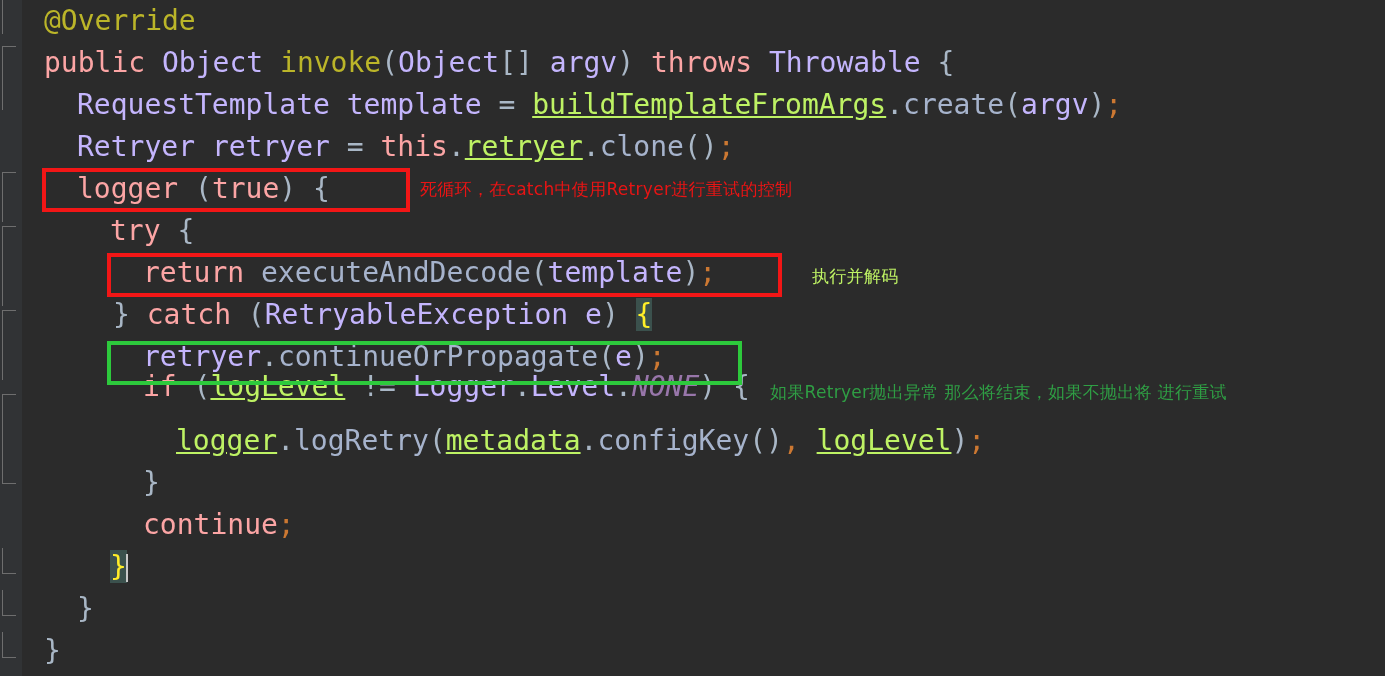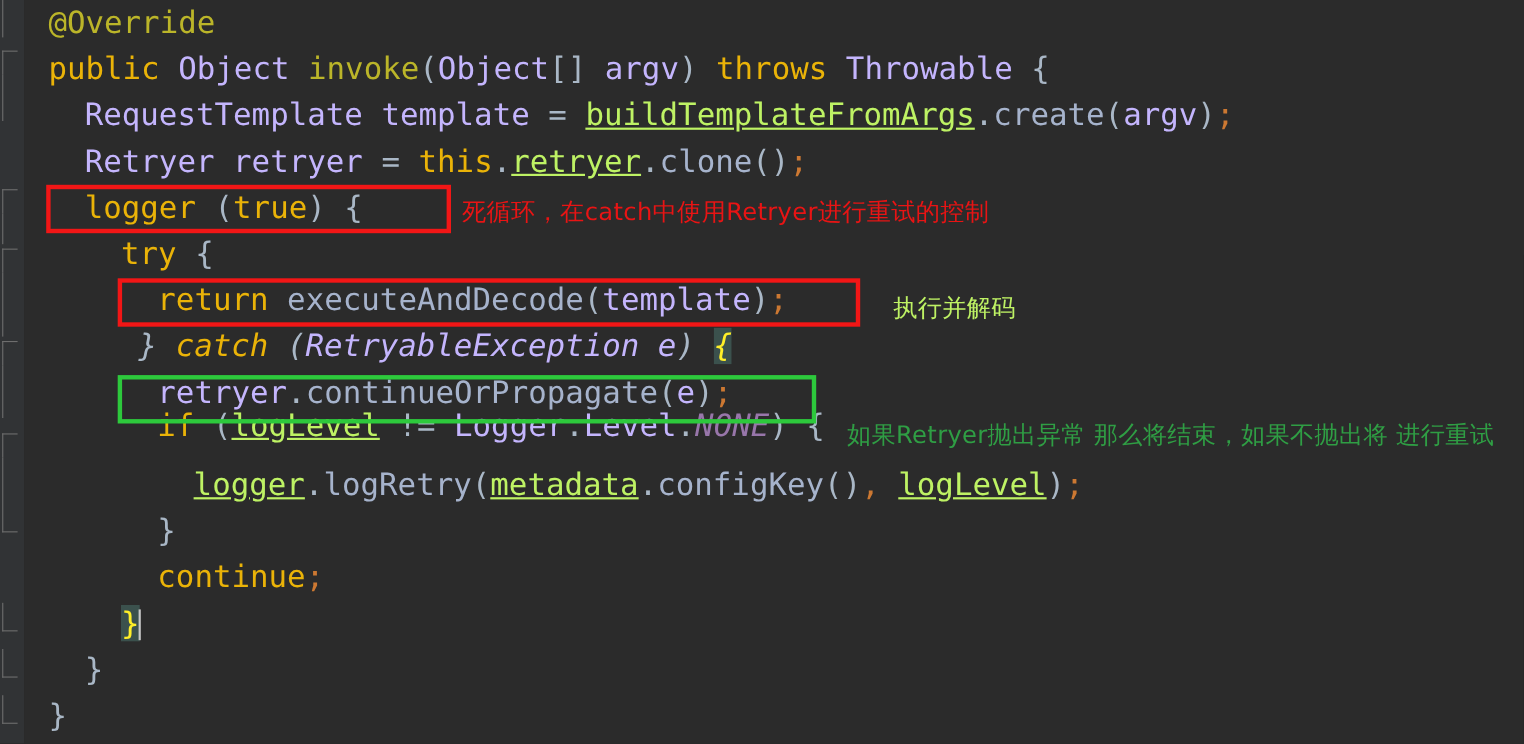--- a/index.html
+++ b/index.html
@@ -78,21 +78,21 @@
     left: 0;
     height: 42px;
     line-height: 42px;
     white-space: pre;
     font-size: 28px;
     letter-spacing: 0px;
     color: #a9b7c6;
   }
 
   
-  .kw      { color: #eab308; }            
+  .kw      { color: #fca5a5; }            
   .anno    { color: #bbb529; }            
   .ident   { color: #c4b5fd; }            
   .field   { color: #bef264; text-decoration: underline; }            
   .method  { color: #a6b3cc; }            
   .static-f{ color: #9876aa; font-style: italic; } 
   .punct   { color: #a9b7c6; }
   .semi    { color: #cc7832; }
   .brace-hl{
     background: #3b514d;
     color: #ffef28;
@@ -113,21 +113,21 @@
     box-sizing: border-box;
     pointer-events: none;
   }
   .box-red   { border: 4px solid #f21616; }
   .box-green { border: 4px solid #2dc93c; }
 
   
   .note {
     position: absolute;
     font-family: "DejaVu Sans", "Liberation Sans", sans-serif;
-    font-size: 22px;
+    font-size: 17px;
     white-space: pre;
     letter-spacing: 0.3px;
   }
   .note-red   { color: #e81414; }
   .note-green { color: #2f9e44; }
 </style>
 </head>
 <body>
 
 <div id="root">
@@ -163,21 +163,21 @@
 
   <div class="editor">
     <div id="code-layer">
         <div class="code-line" style="top: 0px; left: 0px; padding-left: 22px;"><span class="anno">@Override</span></div>
         <div class="code-line" style="top: 42px; left: 0px; padding-left: 22px;"><span class="kw">public</span><span class="punct"> </span><span class="ident">Object</span><span class="punct"> </span><span class="anno">invoke</span><span class="punct">(</span><span class="ident">Object</span><span class="punct">[] </span><span class="ident">argv</span><span class="punct">) </span><span class="kw">throws</span><span class="punct"> </span><span class="ident">Throwable</span><span class="punct"> {</span></div>
         <div class="code-line" style="top: 84px; left: 0px; padding-left: 55px;"><span class="ident">RequestTemplate</span><span class="punct"> </span><span class="ident">template</span><span class="punct"> = </span><span class="field">buildTemplateFromArgs</span><span class="punct">.</span><span class="method">create</span><span class="punct">(</span><span class="ident">argv</span><span class="punct">)</span><span class="semi">;</span></div>
         <div class="code-line" style="top: 126px; left: 0px; padding-left: 55px;"><span class="ident">Retryer</span><span class="punct"> </span><span class="ident">retryer</span><span class="punct"> = </span><span class="kw">this</span><span class="punct">.</span><span class="field">retryer</span><span class="punct">.</span><span class="method">clone</span><span class="punct">()</span><span class="semi">;</span></div>
         <div class="code-line" style="top: 168px; left: 0px; padding-left: 55px;"><span class="kw">logger</span><span class="punct"> (</span><span class="kw">true</span><span class="punct">) {</span></div>
         <div class="code-line" style="top: 210px; left: 0px; padding-left: 88px;"><span class="kw">try</span><span class="punct"> {</span></div>
         <div class="code-line" style="top: 252px; left: 0px; padding-left: 121px;"><span class="kw">return</span><span class="punct"> </span><span class="method">executeAndDecode</span><span class="punct">(</span><span class="ident">template</span><span class="punct">)</span><span class="semi">;</span></div>
-        <div class="code-line" style="top: 294px; left: 16px; padding-left: 88px; font-style: italic;"><span class="punct">} </span><span class="kw">catch</span><span class="punct"> (</span><span class="ident">RetryableException</span><span class="punct"> </span><span class="ident">e</span><span class="punct">) </span><span class="brace-hl">{</span></div>
+        <div class="code-line" style="top: 294px; left: 3px; padding-left: 88px;"><span class="punct">} </span><span class="kw">catch</span><span class="punct"> (</span><span class="ident">RetryableException</span><span class="punct"> </span><span class="ident">e</span><span class="punct">) </span><span class="brace-hl">{</span></div>
         <div class="code-line" style="top: 336px; left: 0px; padding-left: 121px;"><span class="ident">retryer</span><span class="punct">.</span><span class="method">continueOrPropagate</span><span class="punct">(</span><span class="ident">e</span><span class="punct">)</span><span class="semi">;</span></div>
         <div class="code-line" style="top: 366px; left: 0px; padding-left: 121px;"><span class="kw">if</span><span class="punct"> (</span><span class="field">logLevel</span><span class="punct"> != </span><span class="ident">Logger</span><span class="punct">.</span><span class="ident">Level</span><span class="punct">.</span><span class="static-f">NONE</span><span class="punct">) {</span></div>
         <div class="code-line" style="top: 420px; left: 0px; padding-left: 154px;"><span class="field">logger</span><span class="punct">.</span><span class="method">logRetry</span><span class="punct">(</span><span class="field">metadata</span><span class="punct">.</span><span class="method">configKey</span><span class="punct">()</span><span class="semi">,</span><span class="punct"> </span><span class="field">logLevel</span><span class="punct">)</span><span class="semi">;</span></div>
         <div class="code-line" style="top: 462px; left: 0px; padding-left: 121px;"><span class="punct">}</span></div>
         <div class="code-line" style="top: 504px; left: 0px; padding-left: 121px;"><span class="kw">continue</span><span class="semi">;</span></div>
         <div class="code-line" style="top: 546px; left: 0px; padding-left: 88px;"><span class="brace-hl">}</span><span class="caret"></span></div>
         <div class="code-line" style="top: 588px; left: 0px; padding-left: 55px;"><span class="punct">}</span></div>
         <div class="code-line" style="top: 630px; left: 0px; padding-left: 22px;"><span class="punct">}</span></div>
       </div>
   </div>

